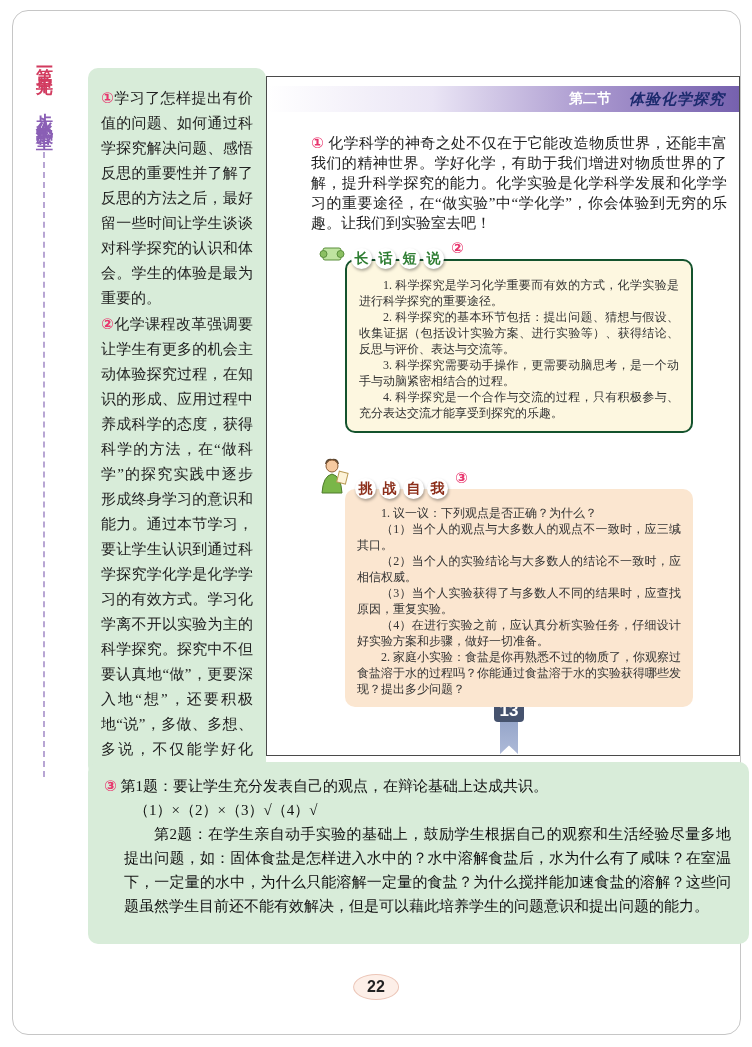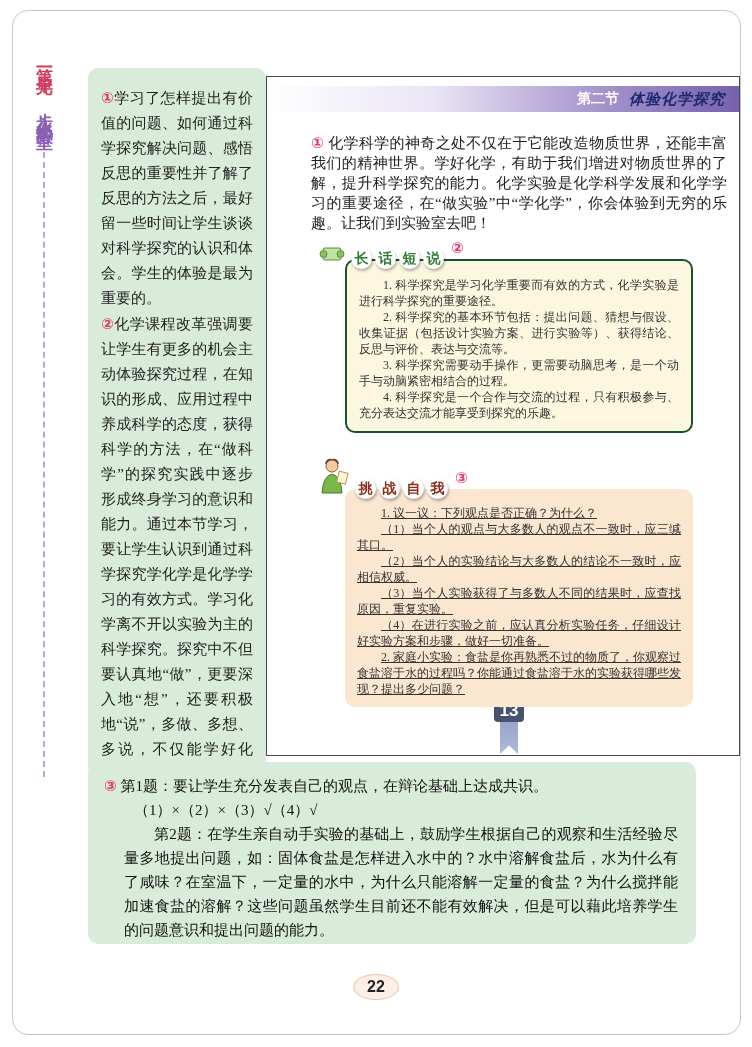--- a/index.html
+++ b/index.html
@@ -35,21 +35,21 @@
   .marker { color:#e8356d; font-weight:bold; font-family:"Liberation Sans","DejaVu Sans",sans-serif; }
 
   
   .book-panel {
     position:absolute; left:266px; top:76px; width:474px; height:680px;
     background:#ffffff; border:1px solid #4a4a4a;
   }
   .band {
     position:absolute; left:0; right:0; top:9px; height:26px;
     background:linear-gradient(90deg,#ffffff 0%,#eae5f5 35%,#a795cd 70%,#7661ae 100%);
-    display:flex; align-items:center; justify-content:flex-end; gap:10px; padding-right:14px;
+    display:flex; align-items:center; justify-content:flex-end; gap:18px; padding-right:14px;
   }
   .sec-label { color:#ffffff; font-weight:bold; font-size:14px; font-family:"Liberation Sans","DejaVu Sans",sans-serif; }
   .sec-title { color:#1c2a6e; font-weight:bold; font-style:italic; font-size:15px; letter-spacing:1px; }
 
   .book-content { position:absolute; left:44px; right:12px; top:56px; }
   .intro { font-size:15px; line-height:20px; text-align:justify; }
 
   .banner { display:flex; align-items:flex-end; margin:10px 0 -10px 8px; position:relative; z-index:2; }
   .banner .icon { margin-right:6px; display:inline-block; }
   .chars .ch {
@@ -66,38 +66,38 @@
   .cream-box {
     margin:0 34px; background:#fdf7e0; border:2px solid #14532d; border-radius:10px;
     padding:16px 12px 10px; position:relative; z-index:1;
   }
   .cream-box p { font-size:12px; line-height:16px; text-indent:2em; text-align:justify; color:#333; }
 
   .peach-box {
     margin:0 34px; background:#fbe6d0; border-radius:10px;
     padding:16px 12px 10px; position:relative; z-index:1;
   }
-  .peach-box p { font-size:12px; line-height:16px; text-indent:2em; text-align:justify; color:#333;text-decoration:underline; }
+  .peach-box p { font-size:12px; line-height:16px; text-indent:2em; text-align:justify; color:#333; }
 
   
   .ribbon {
     position:absolute; left:500px; top:712px; width:18px; height:42px;
     background:linear-gradient(180deg,#8fa0c6,#aebad8);
     clip-path:polygon(0 0,100% 0,100% 100%,50% 80%,0 100%);
   }
   .badge13 {
     position:absolute; left:494px; top:700px; width:30px; height:22px;
     background:#46536e; border-radius:4px; color:#ffffff;
     font-size:17px; font-weight:bold; display:flex; align-items:center; justify-content:center;
     font-family:"Liberation Sans","DejaVu Sans",sans-serif;
   }
 
   
   .answers-panel {
-    position:absolute; left:88px; top:762px; width:608px; height:182px;
+    position:absolute; left:88px; top:762px; width:661px; height:182px;
     background:#d8ecd9; border-radius:10px;
     padding:12px 18px 8px 16px; font-size:15px; line-height:24px; color:#111;
   }
   .answers-panel .line2 { text-indent:2em; }
   .answers-panel .para  { text-indent:2em; text-align:justify;margin-left:20px; }
 
   
   .footer-page {
     position:absolute; left:50%; top:974px; transform:translateX(-50%);
     background:#fdefe8; border:1px solid #ecc6b8; border-radius:50%;

